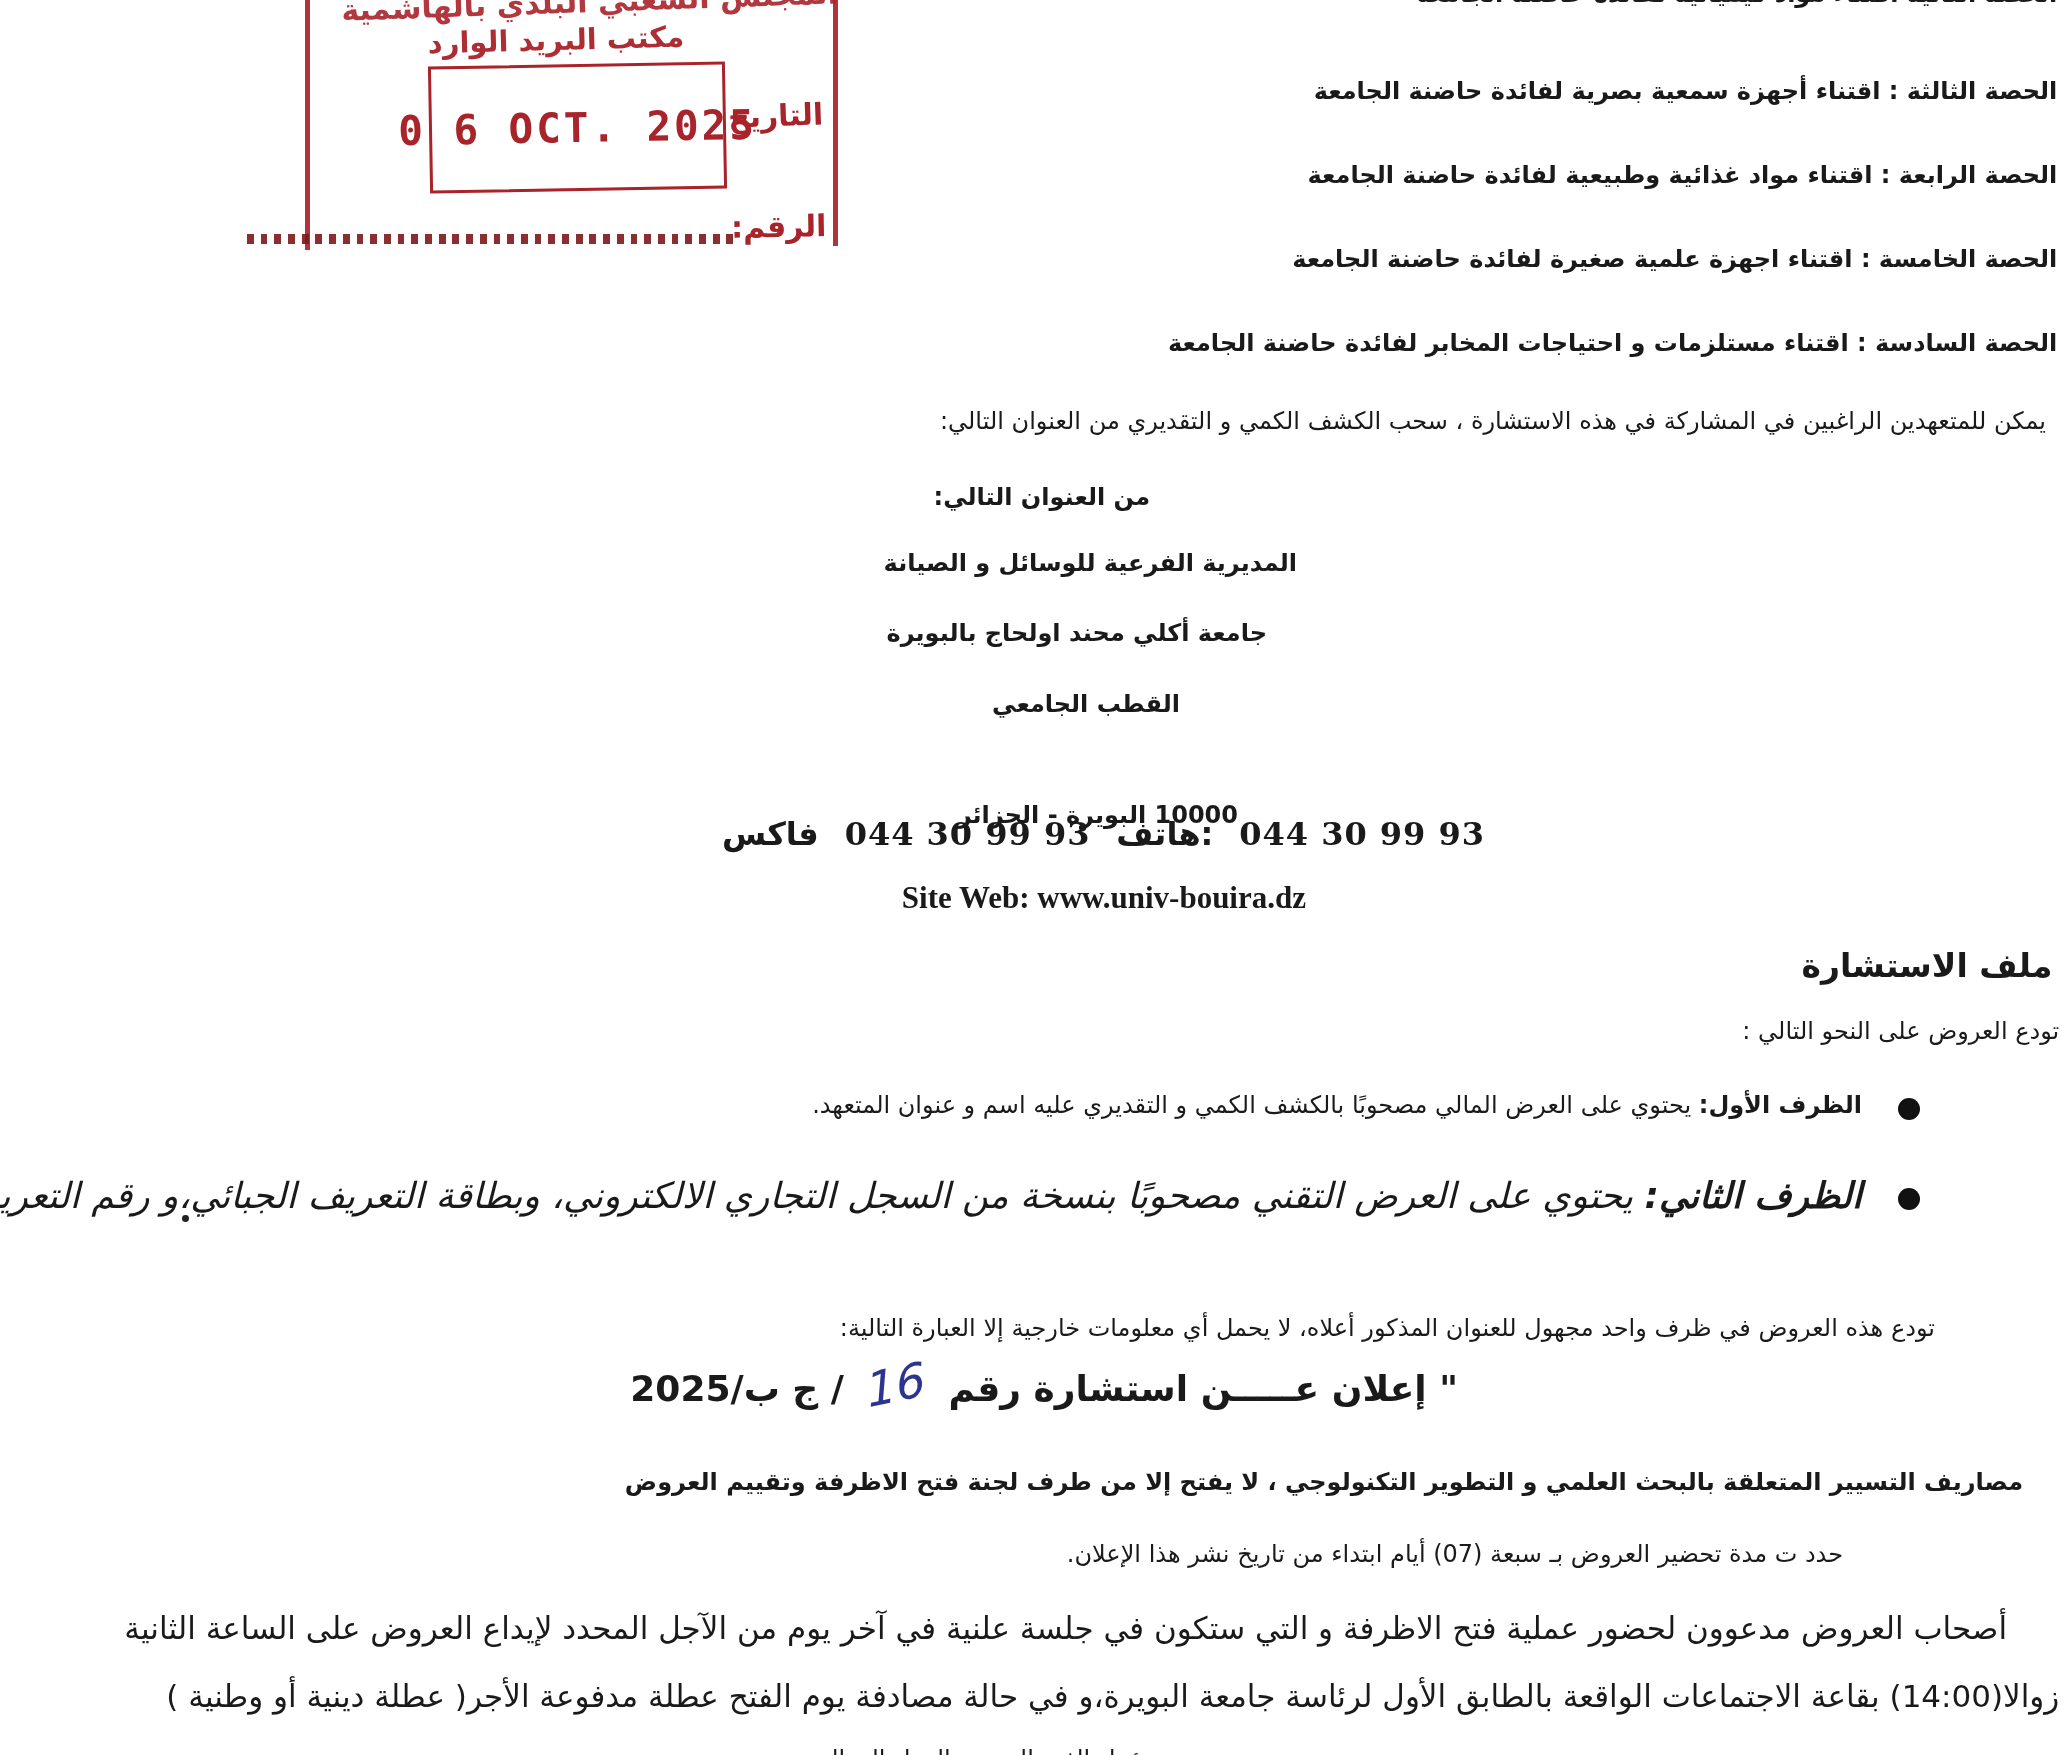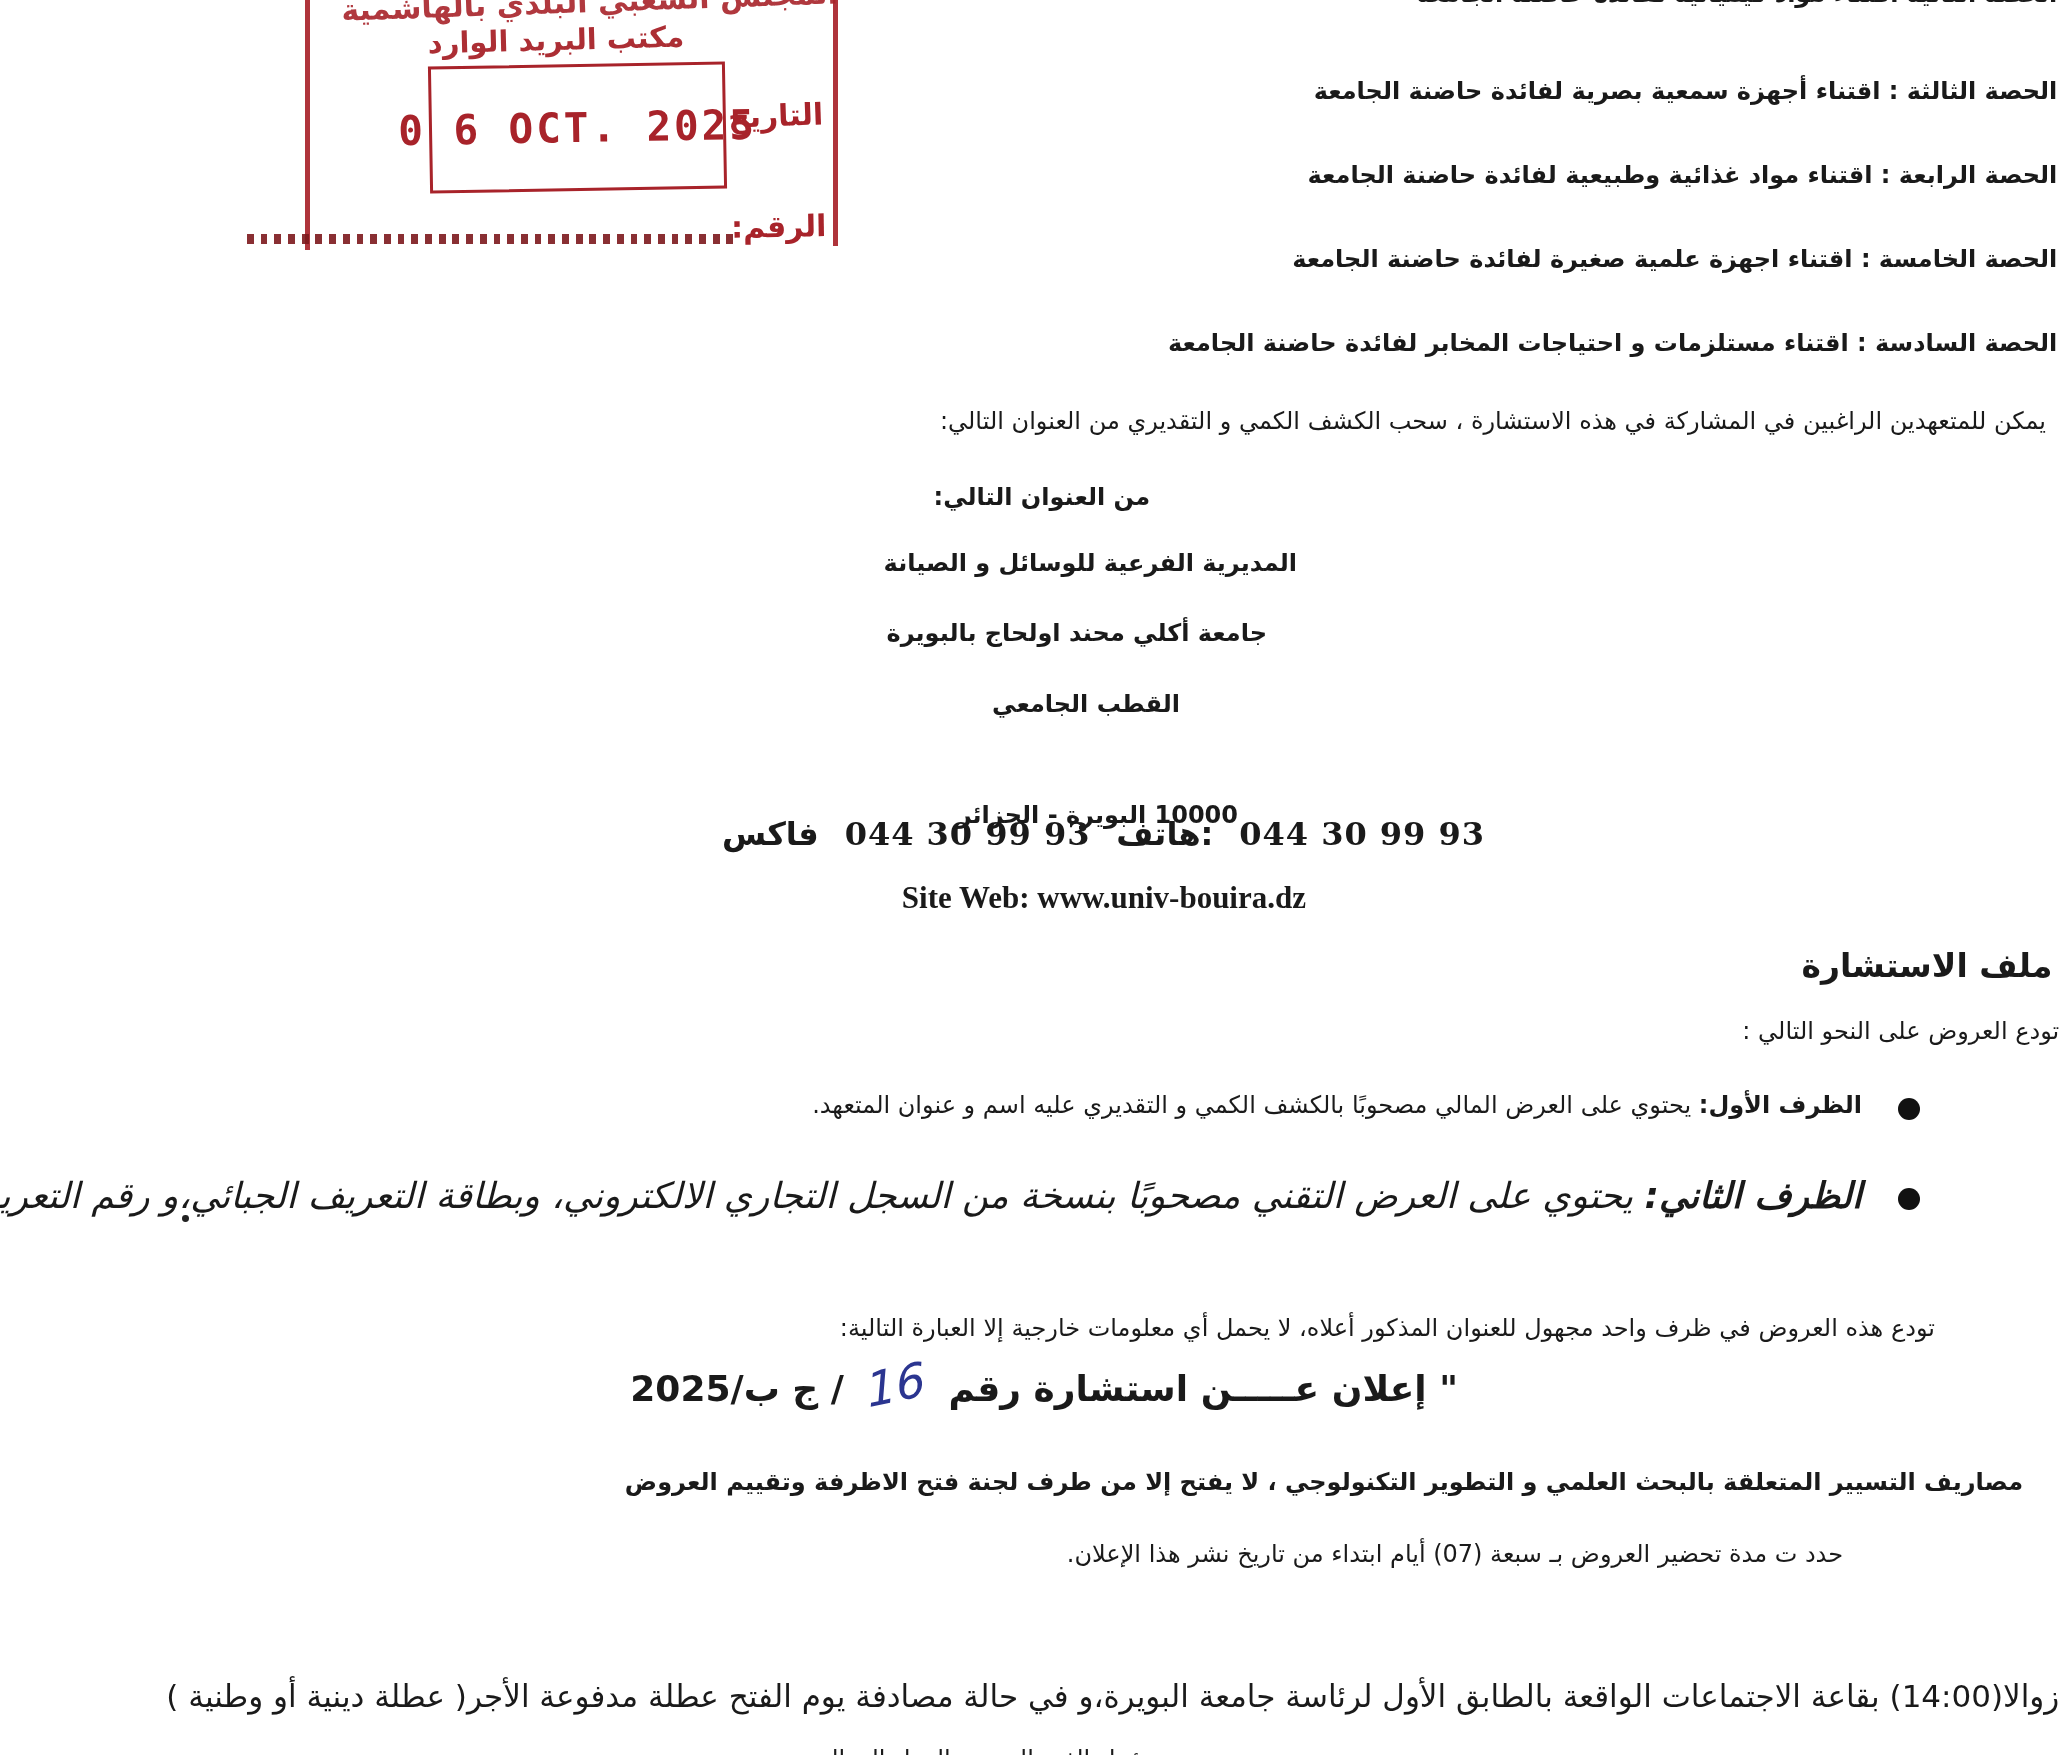--- a/index.html
+++ b/index.html
@@ -134,17 +134,18 @@
     <span>"</span>
     <span>إعلان عـــــن استشارة رقم</span>
     <span class="handwritten">16</span>
     <span>/ ج ب/2025</span>
   </div>
 
   <div class="ar bold" style="top:1461px;right:47px;">مصاريف التسيير المتعلقة بالبحث العلمي و التطوير التكنولوجي ،  لا يفتح إلا من طرف لجنة فتح الاظرفة وتقييم العروض</div>
 
   <div class="ar" style="top:1533px;right:227px;">حدد ت مدة تحضير  العروض بـ سبعة (07) أيام ابتداء من تاريخ نشر هذا الإعلان.</div>
 
+  <div class="ar" style="top:1607px;right:63px;font-size:31px;">أصحاب العروض مدعوون لحضور عملية فتح الاظرفة و التي ستكون في جلسة علنية  في آخر  يوم من الآجل المحدد لإيداع العروض على الساعة الثانية</div>
   <div class="ar" style="top:1675px;right:10.7px;font-size:31px;">زوالا(14:00) بقاعة الاجتماعات الواقعة بالطابق الأول لرئاسة جامعة البويرة،و في حالة مصادفة يوم الفتح عطلة  مدفوعة الأجر( عطلة دينية أو وطنية )</div>
   <div class="ar" style="top:1738px;right:920px;">يؤجل الفتح إلى يوم العمل الموالي</div>
 
 </div>
 
 
 </body></html>

